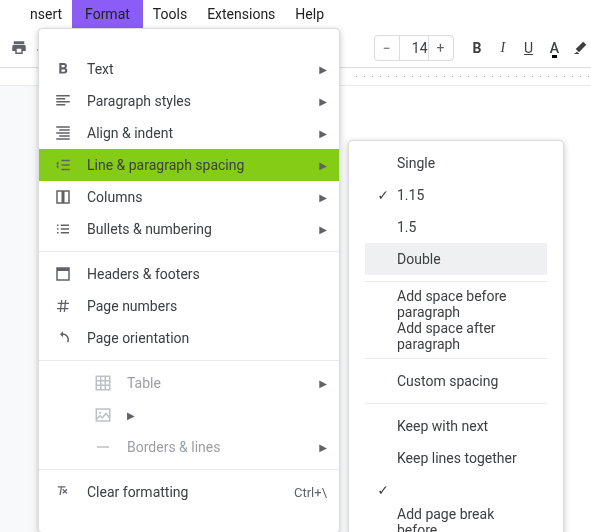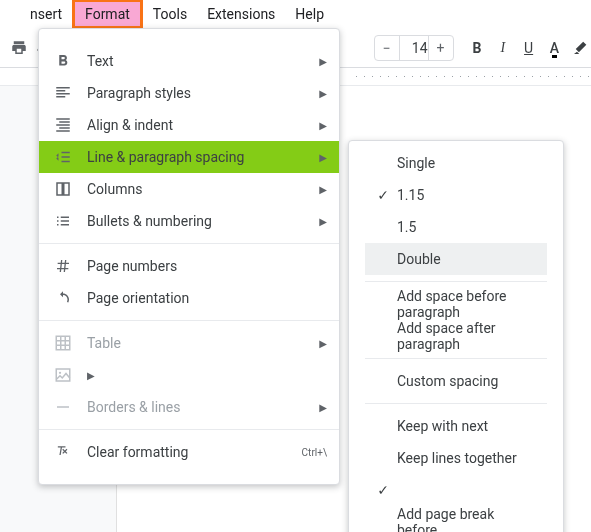--- a/index.html
+++ b/index.html
@@ -1,42 +1,42 @@
 <!DOCTYPE html>
 <html><head>
 <meta charset="utf-8">
 <style>
 * { box-sizing: border-box; margin: 0; padding: 0; }
 body { font-family: "Google Sans", Roboto, Arial, sans-serif; font-size: 14px; color: #3c4043; background: #fff; width: 591px; height: 532px; overflow: hidden; position: relative; }
 .menubar { display: flex; align-items: center; height: 28px; padding-left: 20px; }
 .menubar-item { padding: 4px 10px; font-size: 14px; color: #202124; cursor: pointer; }
-.menubar-item.active { border: 3px solid #f97316; background: #f9a8d4; }
+.menubar-item.active { border: 3px solid #8b5cf6; background: #8b5cf6; }
 .toolbar { display: flex; align-items: center; height: 40px; border-bottom: 1px solid #dadce0; padding-left: 8px; gap: 4px; }
 .tool-icon { width: 28px; height: 28px; display: flex; align-items: center; justify-content: center; color: #5f6368; }
 .font-size-box { display: flex; align-items: center; border: 1px solid #dadce0; border-radius: 4px; height: 26px; }
 .font-size-box .btn { width: 24px; text-align: center; color: #5f6368; }
 .font-size-box .val { width: 30px; text-align: right; border-left: 1px solid #dadce0; border-right: 1px solid #dadce0; height: 100%; line-height: 24px; }
 .fmt-btn { width: 28px; height: 28px; display: flex; align-items: center; justify-content: center; color: #3c4043; }
 .fmt-btn.bold { font-weight: 700; }
 .fmt-btn.italic { font-style: italic; font-family: serif; }
 .fmt-btn.underline { text-decoration: underline; }
 .color-letter { position: relative; font-weight: 500; }
 .color-letter::after { content: ""; position: absolute; left: 2px; right: 2px; bottom: -2px; height: 3px; background: #000; }
 .ruler { height: 18px; background: #fff; border-bottom: 1px solid #e8eaed; position: relative; }
 .ruler::before { content: ""; position: absolute; left: 356px; right: 0; top: 8px; height: 1px; background: repeating-linear-gradient(to right, #9aa0a6 0 1px, transparent 1px 8px); }
 .doc-area { height: 446px; background: #f8f9fa; position: relative; }
 .page { position: absolute; left: 116px; top: 0; right: 0; bottom: 0; background: #fff; border-left: 1px solid #e0e0e0; }
-.dropdown { position: absolute; top: 28px; left: 38px; width: 302px; background: #fff; border: 1px solid #dadce0; box-shadow: 0 2px 6px rgba(60,64,67,.3); border-radius: 4px; padding: 16px 0; z-index: 10; }
+.dropdown { position: absolute; top: 28px; left: 38px; width: 302px; background: #fff; border: 1px solid #dadce0; box-shadow: 0 2px 6px rgba(60,64,67,.3); border-radius: 4px; padding: 24px 0; z-index: 10; }
 .menu-row { display: flex; align-items: center; height: 32px; padding: 0 12px; color: #3c4043; position: relative; }
-.menu-row.disabled { color: #9aa0a6; }
+.menu-row.disabled { color: #9aa0a6; margin-left: 40px; }
 .menu-row .icon { width: 24px; display: flex; align-items: center; justify-content: center; margin-right: 12px; color: #5f6368; }
 .menu-row.disabled .icon { color: #bdc1c6; }
 .menu-row .label { flex: 1; font-size: 14px; }
 .menu-row .chev { color: #5f6368; font-size: 10px; }
-.menu-row .shortcut { color: #5f6368; font-size: 10px; margin-left: 8px; }
+.menu-row .shortcut { color: #5f6368; font-size: 13px; margin-left: 8px; }
 .menu-row.highlighted { background: #84cc16; }
 .menu-sep { height: 1px; background: #e8eaed; margin: 6px 0; }
 .green-box { position: absolute; border: 3px solid #18a157; pointer-events: none; }
 .submenu { position: absolute; top: 140px; left: 348px; width: 216px; background: #fff; border: 1px solid #dadce0; box-shadow: 0 2px 6px rgba(60,64,67,.3); border-radius: 4px; padding: 6px 16px; z-index: 11; }
 .sub-row { display: flex; align-items: center; height: 32px; padding: 0 12px 0 8px; color: #3c4043; }
 .sub-row .check { width: 20px; text-align: center; color: #3c4043; font-size: 14px; }
 .sub-row .label { flex: 1; font-size: 14px; padding-left: 4px; }
 .sub-row.highlighted { background: #eef0f1; }
 svg { display: block; }
 </style>
@@ -139,20 +139,29 @@
         <svg width="18" height="18" viewBox="0 0 24 24">
           <path fill="currentColor" d="M4 6h2v2H4zm5 0h11v2H9zM4 11h2v2H4zm5 0h11v2H9zM4 16h2v2H4zm5 0h11v2H9z"></path>
         </svg>
       </span>
     <span class="label">Bullets &amp; numbering</span>
     <span class="chev">▶</span>
   </div>
   <div class="menu-sep"></div>
   <div class="menu-row">
     <span class="icon">
+        <svg width="18" height="18" viewBox="0 0 24 24">
+          <rect x="4" y="4" width="16" height="16" fill="none" stroke="currentColor" stroke-width="2"></rect>
+          <rect x="4" y="4" width="16" height="4" fill="currentColor"></rect>
+        </svg>
+      </span>
+    <span class="label">Headers &amp; footers</span>
+  </div>
+  <div class="menu-row">
+    <span class="icon">
         <svg width="16" height="16" viewBox="0 0 24 24">
           <path fill="currentColor" d="M10 3L8 21M16 3l-2 18M4 8h17M3 16h17" stroke="currentColor" stroke-width="2"></path>
         </svg>
       </span>
     <span class="label">Page numbers</span>
   </div>
   <div class="menu-row">
     <span class="icon">
         <svg width="18" height="18" viewBox="0 0 24 24">
           <path fill="currentColor" d="M12 6V3L8 7l4 4V8c3.31 0 6 2.69 6 6 0 1-.25 1.97-.7 2.8l1.46 1.46C19.54 17.03 20 15.57 20 14c0-4.42-3.58-8-8-8z"></path>

